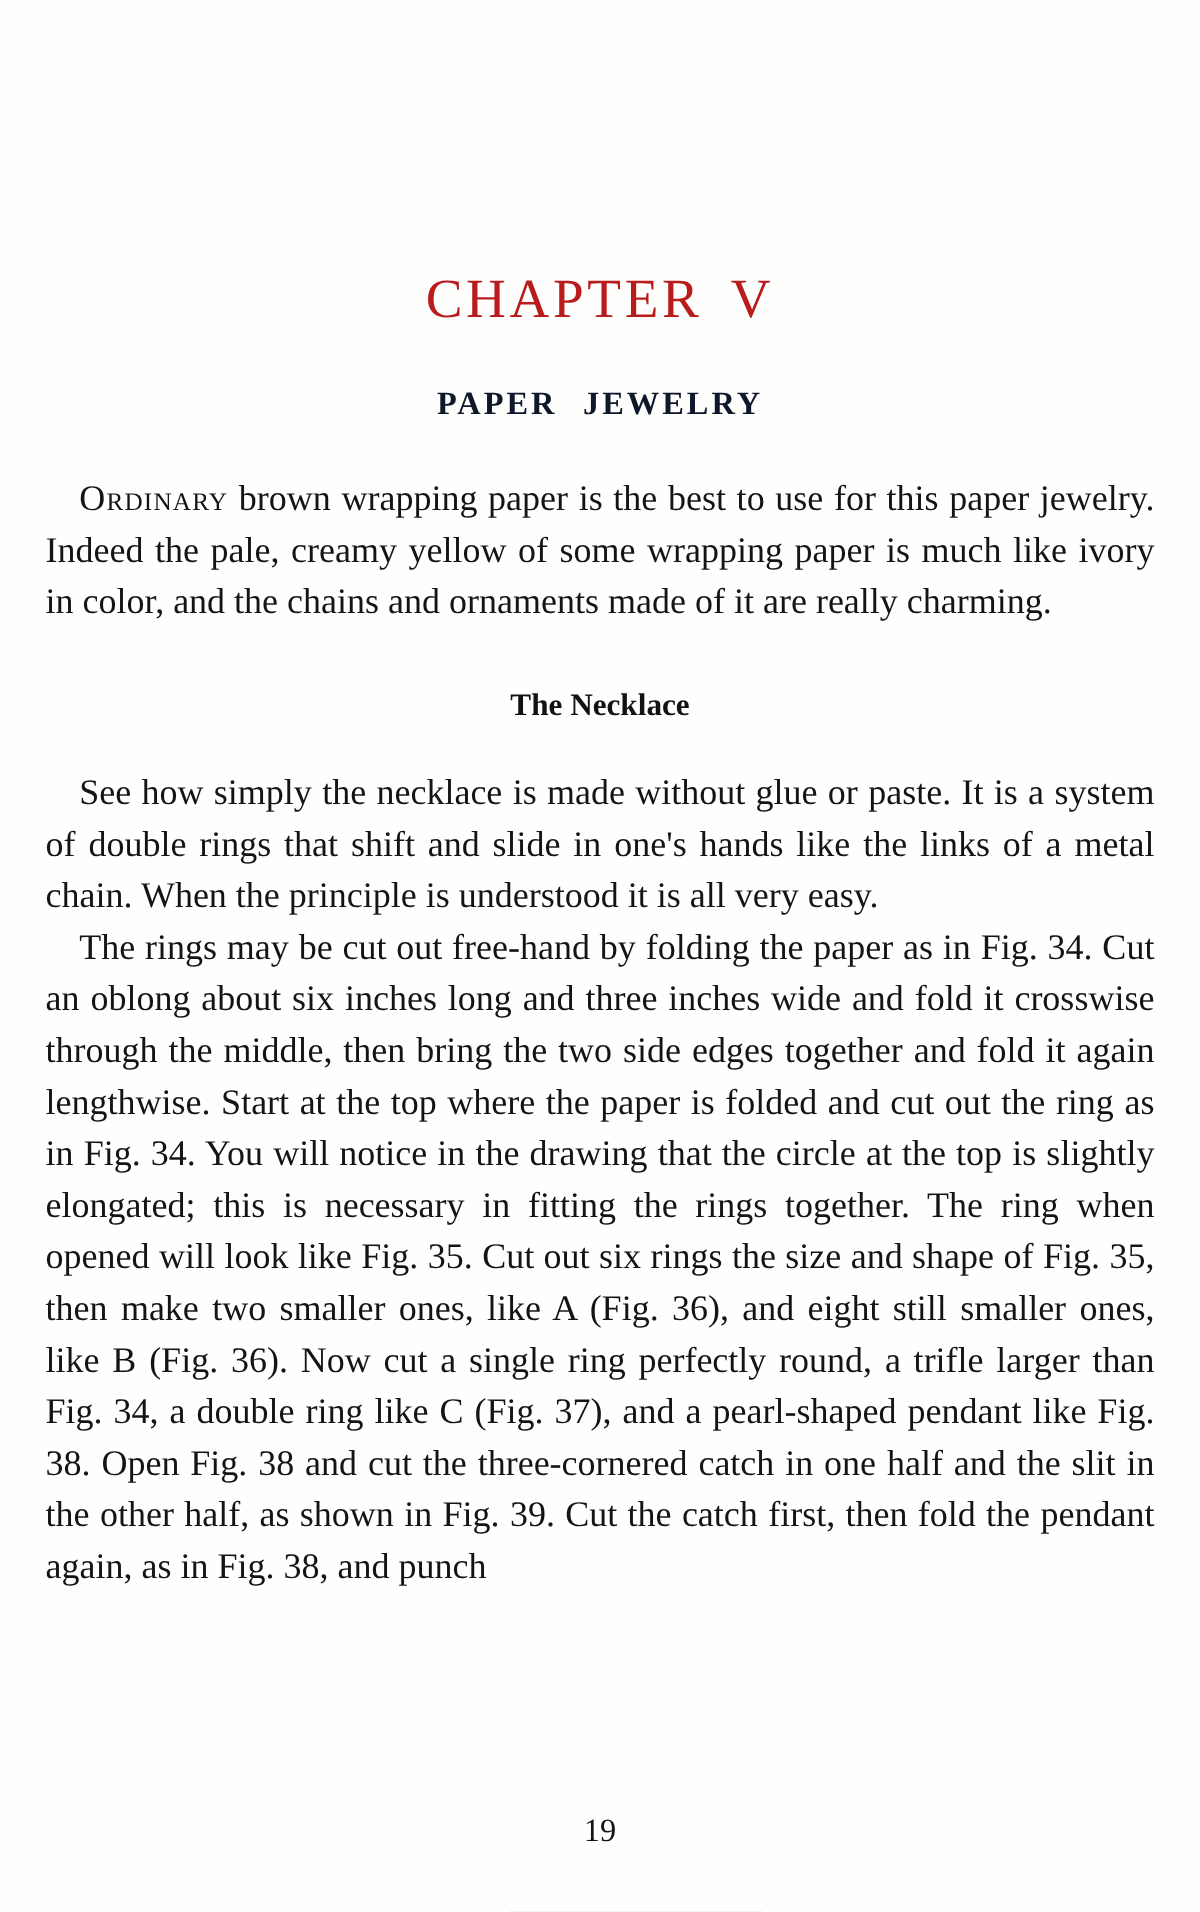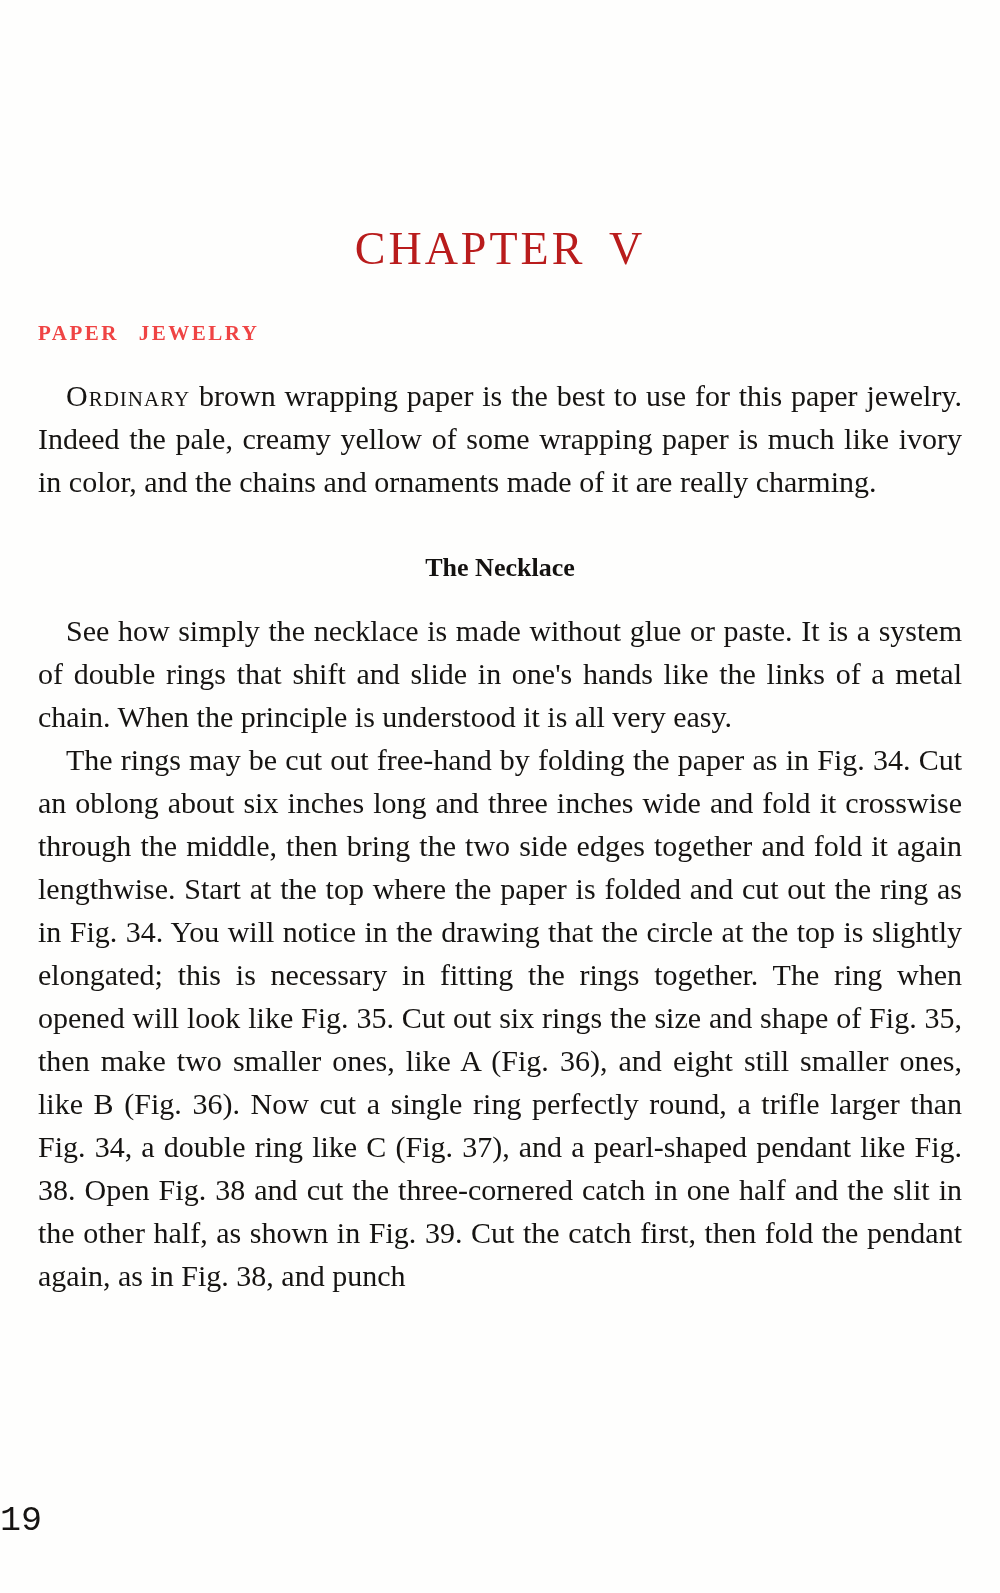--- a/index.html
+++ b/index.html
@@ -23,61 +23,60 @@
     margin: 0;
     text-align: center;
     font-size: 46px;
     font-weight: 500;
     letter-spacing: 3px;
     word-spacing: 10px;
     color: #b91c1c;
   }
   .section-title {
     margin: 46px 0 0 0;
-    text-align: left;
-    font-size: 21px;
+    text-align: center;
+    font-size: 27px;
     font-weight: bold;
     letter-spacing: 2.5px;
     word-spacing: 12px;
-    color: #ef4444;
+    color: #0f172a;
   }
   .body-par {
     margin: 0;
     font-size: 30px;
     line-height: 43px;
     text-align: justify;
     text-indent: 28px;
     color: #161412;
   }
   .intro-par {
-    margin-top: 28px;
+    margin-top: 42px;
   }
   .lead {
     font-variant: small-caps;
     letter-spacing: 1px;
   }
   .subheading {
     margin: 50px 0 0 0;
     text-align: center;
     font-size: 26px;
     font-weight: bold;
     color: #141210;
   }
   .par-after-heading {
-    margin-top: 26px;
+    margin-top: 36px;
   }
   .page-number {
     position: absolute;
     bottom: 52px;
     left: 0;
     width: 100%;
-    text-align: left;
-    font-size: 35px;
+    text-align: center;
+    font-size: 27px;
     color: #161412;
-    font-family: Liberation Mono, monospace;
   }
 </style>
 </head>
 <body>
 
 <div class="page">
 
   <h1 class="chapter-title">CHAPTER V</h1>
 
   <h2 class="section-title">PAPER JEWELRY</h2>

